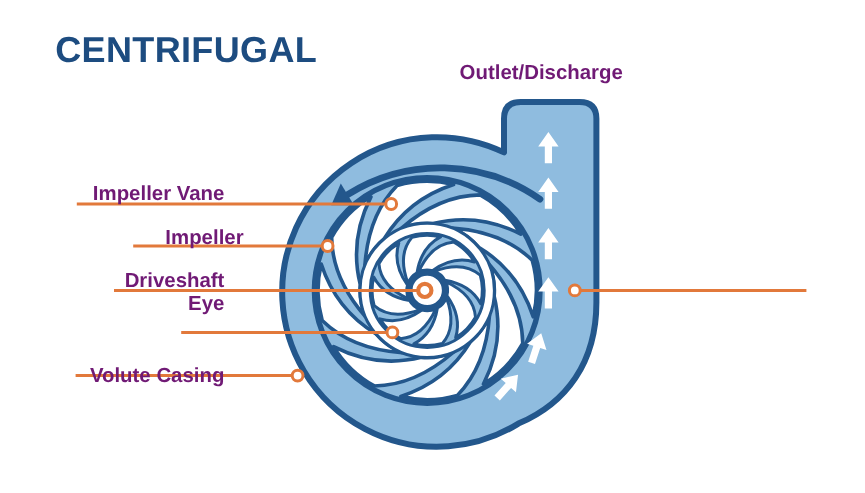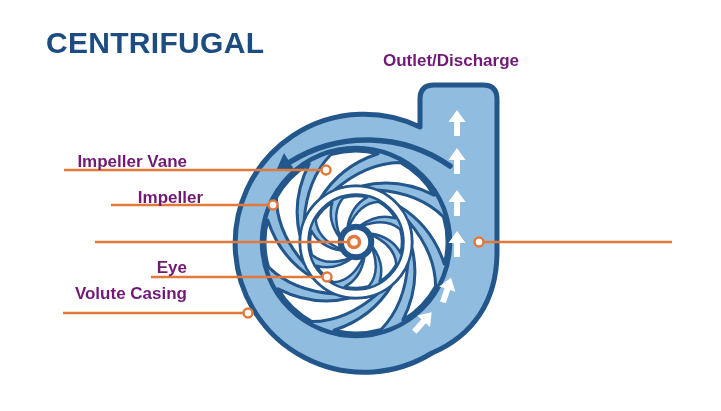--- a/index.html
+++ b/index.html
@@ -99,19 +99,20 @@
   <div class="title">
     <div>CENTRIFUGAL</div>
   </div>
 
   <div class="lbl" style="left:383px;top:51px">Outlet/Discharge</div>
 
   <div class="lbl right-edge" style="right:534px;top:152px">Impeller Vane</div>
 
   <div class="lbl right-edge" style="right:518px;top:188px">Impeller</div>
 
+  <div class="lbl right-edge" style="right:534px;top:224px">Driveshaft</div>
 
-  <div class="lbl right-edge" style="right:534px;top:258px">Eye</div>
+  <div class="lbl right-edge" style="right:534px;top:243px">Eye</div>
 
-  <div class="lbl right-edge" style="right:534px;top:284px">Volute Casing</div>
+  <div class="lbl right-edge" style="right:534px;top:303px">Volute Casing</div>
 
 
 </div>
 
 </body></html>

